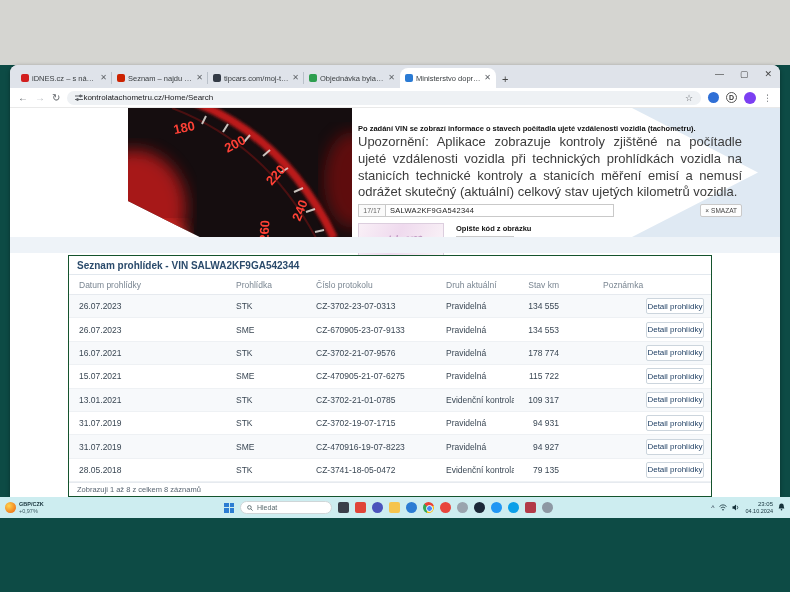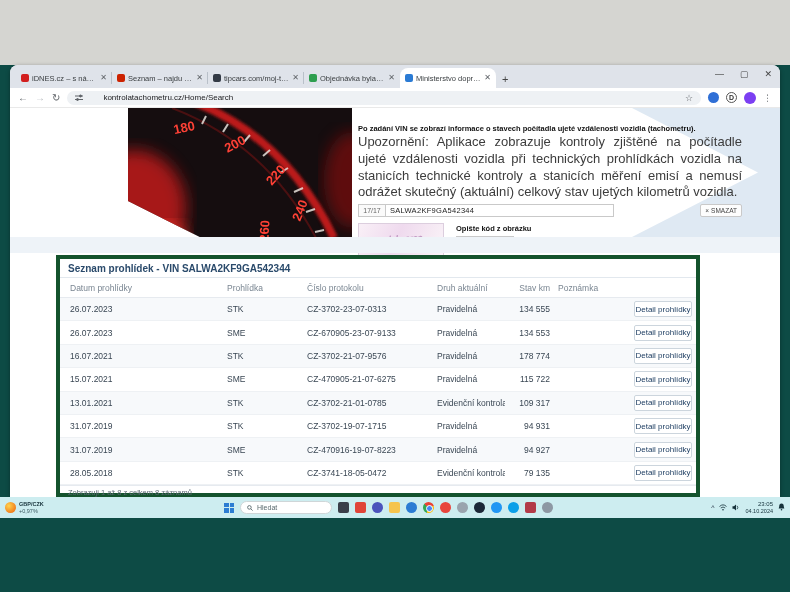--- a/index.html
+++ b/index.html
@@ -15,21 +15,21 @@
   .tab .favicon { width:8px; height:8px; border-radius:2px; flex:0 0 8px; }
   .tab .tab-label { white-space:nowrap; overflow:hidden; text-overflow:ellipsis; flex:1; }
   .tab .tab-close { font-size:8px; color:#5f6368; flex:0 0 auto; line-height:1; }
   .tab.active { background:#fff; }
   .tab:not(.active):not(:first-child)::before { content:""; position:absolute; left:-1px; top:4px; height:12px; width:1px; background:#b9c0c9; }
   .newtab { font-size:11px; color:#444; margin:0 0 3px 6px; }
   .win-controls { position:absolute; right:8px; top:4px; display:flex; gap:16px; font-size:9px; color:#444; }
   .toolbar { height:20px; background:#fff; display:flex; align-items:center; padding:0 8px; gap:7px; border-bottom:1px solid #e9e9e9; }
   .nav-ic { font-size:10px; color:#5f6368; line-height:1; }
   .nav-ic.dim { color:#b8bcc0; }
-  .urlpill { flex:1; height:14px; background:#eef1f4; border-radius:7px; display:flex; align-items:center; gap:20px; padding:0 8px; font-size:8px; color:#202124; }
+  .urlpill { flex:1; height:14px; background:#eef1f4; border-radius:7px; display:flex; align-items:center; gap:0; padding:0 8px; font-size:8px; color:#202124; }
   .tune-ic svg { display:block; }
   .url-star { margin-left:auto; font-size:9px; color:#5f6368; }
   .ext-dot { width:11px; height:11px; border-radius:50%; background:#2f6fd6; }
   .d-dot { width:11px; height:11px; border-radius:50%; background:#fff; border:1px solid #555; color:#333; font-size:7px; font-weight:bold; display:flex; align-items:center; justify-content:center; }
   .avatar { width:12px; height:12px; border-radius:50%; background:#7b3ff2; }
   .kebab { font-size:9px; color:#5f6368; }
 
   .viewport { position:relative; height:389px; background:#fff; }
 
   
@@ -51,30 +51,30 @@
   .captcha-text { font-family:"DejaVu Serif", serif; font-style:italic; font-size:15px; color:#b487b6; transform:rotate(-4deg); letter-spacing:1px; opacity:.8; }
   .captcha-refresh { margin-top:4px; font-size:7px; color:#6b7077; display:flex; align-items:center; gap:3px; white-space:nowrap; }
   .refresh-ic { font-size:8px; color:#8a8f95; }
   .hledat-btn { margin-top:5px; width:46px; height:16px; border:1px solid #c2c8ce; border-radius:2px; background:#fdfdfd; font-size:7.5px; color:#333; display:flex; align-items:center; justify-content:center; }
   .captcha-right { padding-top:1px; }
   .captcha-label { font-size:7.5px; font-weight:bold; color:#111; }
   .captcha-input { margin-top:3px; width:58px; height:15px; border:1px solid #c9c9c9; background:#fff; }
   .header-sub { position:absolute; left:0; top:129px; width:100%; height:16px; background:#eef3f8; }
 
   
-  .results-card { position:absolute; left:46px; top:147px; width:644px; height:242px; background:#fff; border:4px solid #14532d; }
+  .results-card { position:absolute; left:58px; top:147px; width:644px; height:242px; background:#fff; border:1px solid #14532d; }
   .card-title { height:19px; line-height:19px; padding:0 8px; font-size:10px; font-weight:600; color:#2a4a6b; border-bottom:1px solid #e2e8ee; white-space:nowrap; }
   .thead, .trow { display:grid; grid-template-columns:167px 80px 130px 68px 47px 65px 1fr; align-items:center; }
   .thead { height:20px; font-size:8.5px; color:#7a8692; border-bottom:1px solid #e6eaef; }
   .thead > div:first-child, .trow > .tcell:first-child { padding-left:10px; }
   .trow { height:23.4px; font-size:8.5px; color:#3a4754; border-bottom:1px solid #eef1f4; }
   .trow:nth-child(odd) { background:#f7f9fb; }
   .tcell { white-space:nowrap; overflow:hidden; }
   .cell-km, .hd-km { text-align:right; padding-right:2px; }
-  .cell-note, .hd-note { padding-left:6px; }
+  .cell-note, .hd-note { padding-left:6px;margin-left:36px; }
   .cell-action { display:flex; justify-content:center; padding-right:7px;padding-left:20px; }
   .detail-btn { width:78px; height:16px; border:1px solid #ccd5dd; border-radius:2px; background:#fff; font-size:8px; color:#1f3f63; font-family:"Liberation Sans",sans-serif; }
   .card-footer { height:14px; font-size:7.5px; color:#5a6672; padding:2px 8px 0; border-top:1px solid #e6eaef; }
 
   
   .taskbar { position:absolute; left:0; top:497px; width:790px; height:21px; background:#cdedf0; display:flex; align-items:center; }
   .widget { display:flex; align-items:center; gap:3px; margin-left:5px; }
   .widget-ic { width:11px; height:11px; border-radius:50%; background:radial-gradient(circle at 35% 35%, #ffd34d, #f2801e 70%); }
   .widget-txt { display:flex; flex-direction:column; line-height:1.1; }
   .widget-pair { font-size:5.5px; font-weight:bold; color:#15313a; }

